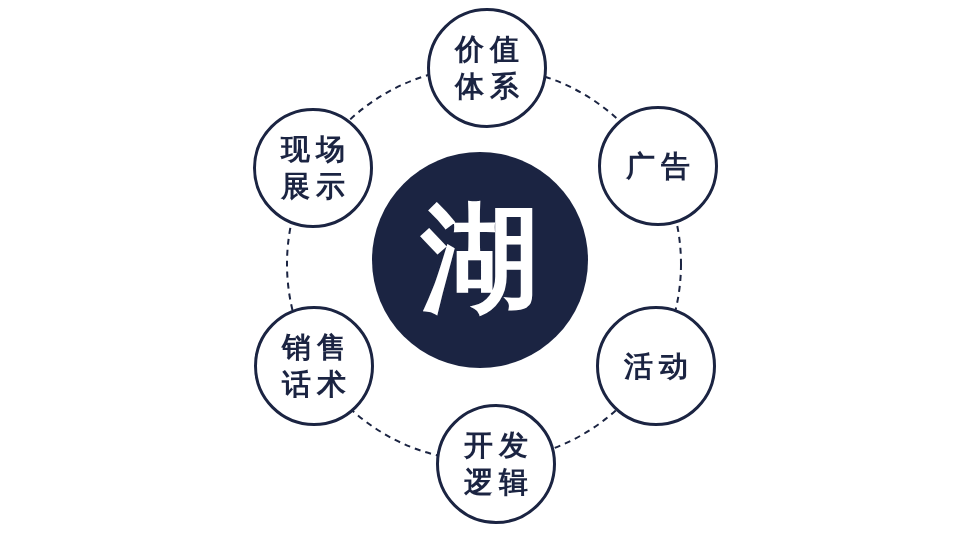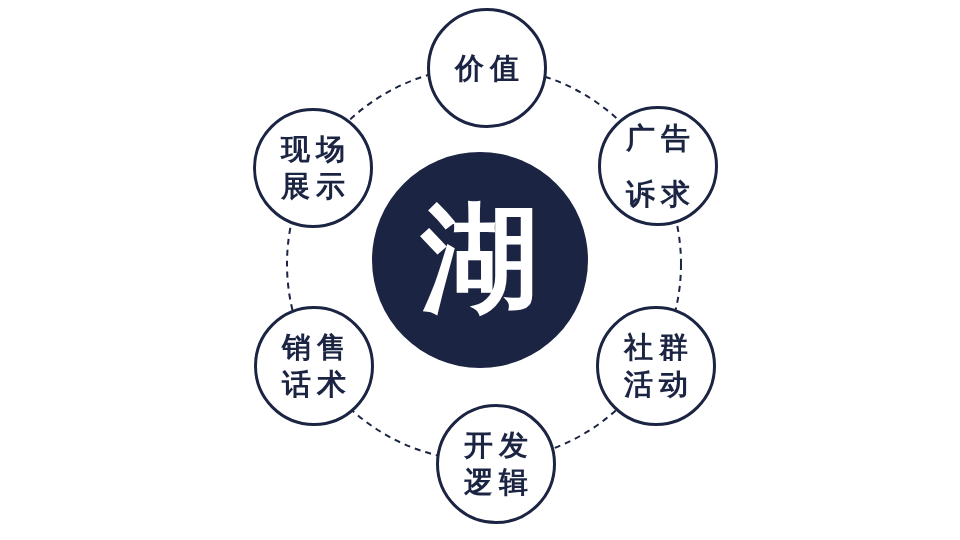--- a/index.html
+++ b/index.html
@@ -86,29 +86,28 @@
 <body>
 
 <div class="canvas">
 
   <svg class="ring-svg" viewBox="0 0 960 540" xmlns="http://www.w3.org/2000/svg">
     <circle cx="484" cy="264" r="197"></circle>
   </svg>
 
   <div class="satellite pos-top">
     <span class="line">价值</span>
+    <span class="line">体系</span>
   </div>
 
   <div class="satellite pos-top-right">
     <span class="line">广告</span>
-    <span class="line">诉求</span>
   </div>
 
   <div class="satellite pos-bottom-right">
-    <span class="line">社群</span>
     <span class="line">活动</span>
   </div>
 
   <div class="satellite pos-bottom">
     <span class="line">开发</span>
     <span class="line">逻辑</span>
   </div>
 
   <div class="satellite pos-top-left">
     <span class="line">现场</span>

